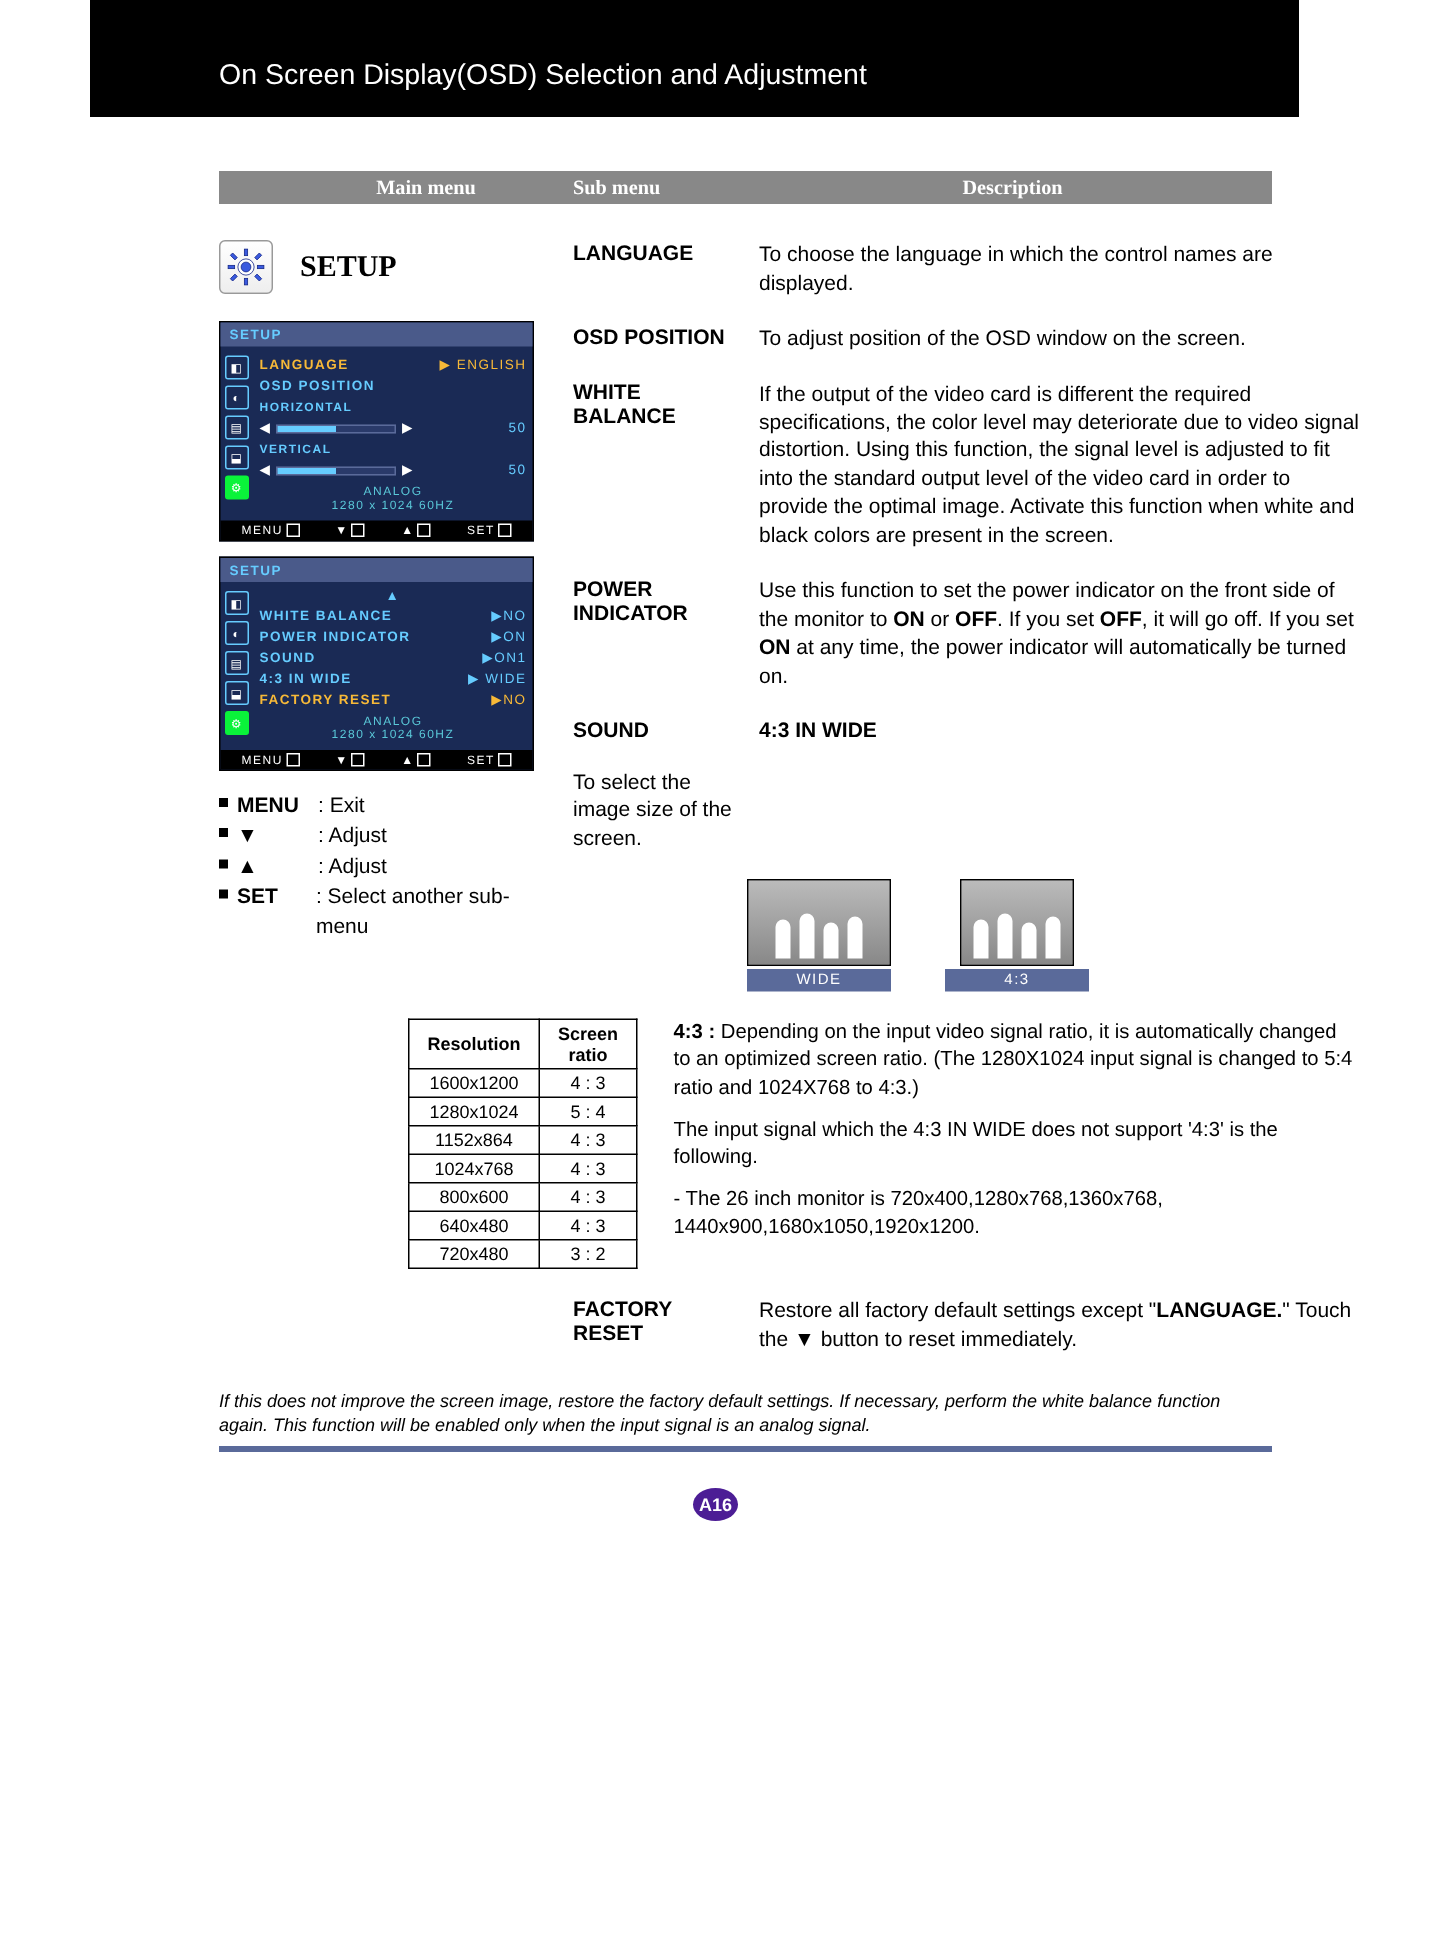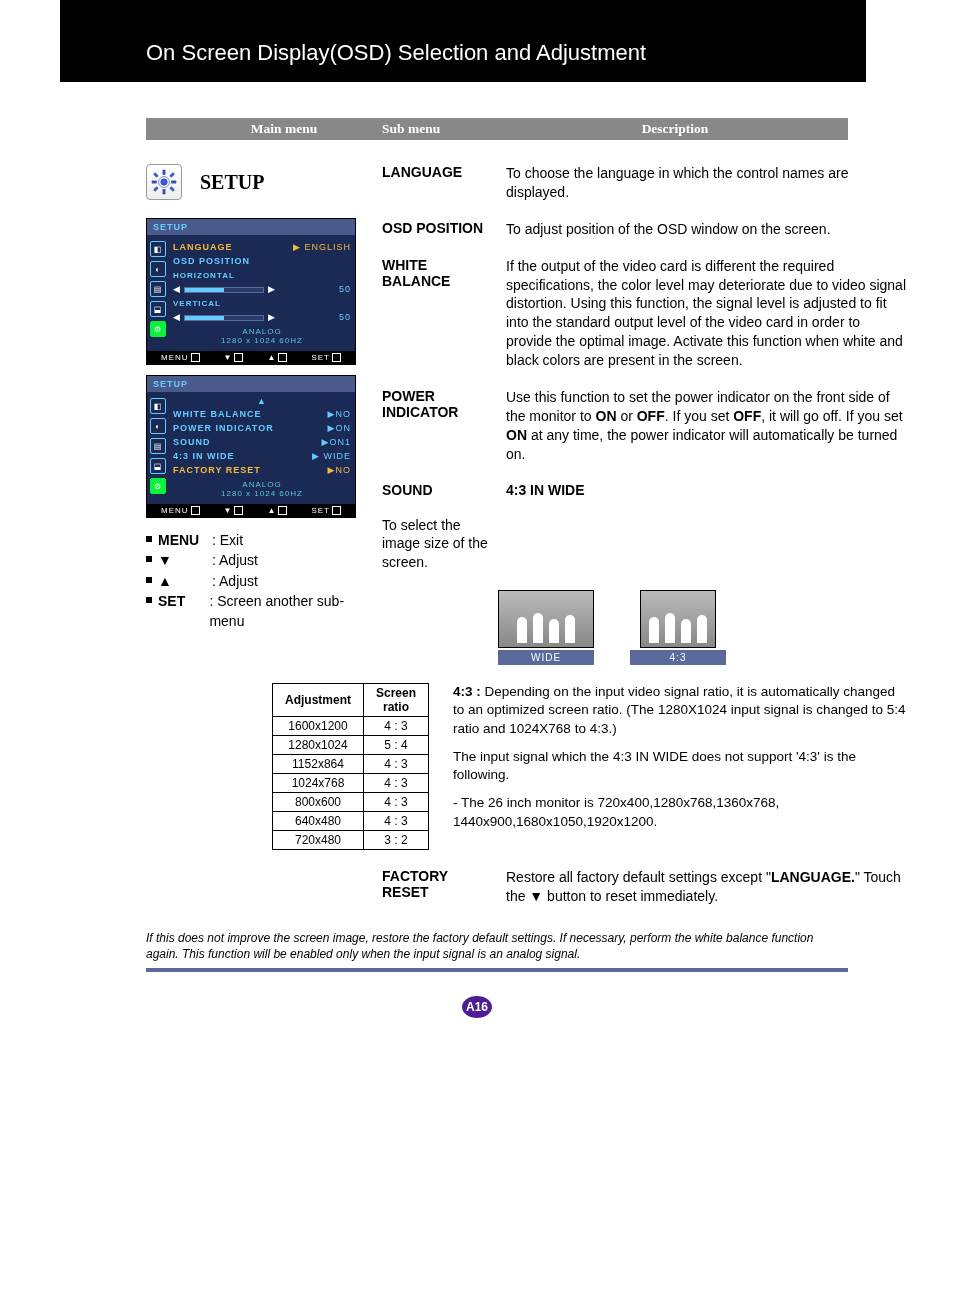--- a/index.html
+++ b/index.html
@@ -12,21 +12,21 @@
     width: 954px;
   }
   .page {
     padding: 0;
   }
   .topbar {
     background: #000;
     color: #fff;
     padding: 40px 0 16px 86px;
     margin: 0 88px 36px 60px;
-    font-size: 22px;
+    font-size: 19px;
   }
   .header-row {
     display: flex;
     background: #888;
     color: #fff;
     font-weight: bold;
     font-family: Georgia, serif;
     margin: 0 106px 24px 146px;
     height: 22px;
     align-items: center;
@@ -315,21 +315,21 @@
             <span>: Adjust</span>
           </div>
         <div>
             <span class="dot"></span>
             <span class="key tri-up"></span>
             <span>: Adjust</span>
           </div>
         <div>
             <span class="dot"></span>
             <span class="key">SET</span>
-            <span>: Screen another sub-menu</span>
+            <span>: Select another sub-menu</span>
           </div>
       </div>
     </div>
 
     <div class="right-cols">
       <div class="right-grid">
         <div class="subm">LANGUAGE</div>
         <div class="desc">To choose the language in which the control names are displayed.</div>
 
         <div class="subm">OSD POSITION</div>
@@ -366,21 +366,21 @@
                 <div class="fig f4"></div>
             </div>
             <div class="aspect-cap">4:3</div>
           </div>
         </div>
 
         <div class="split-row">
           <table class="res-table">
             <thead>
                 <tr>
-              <th>Adjustment</th>
+              <th>Resolution</th>
               <th>Screen ratio</th>
             </tr>
               </thead>
             <tbody id="res-tbody">
                 <tr>
                   <td>1600x1200</td>
                   <td>4 : 3</td>
                 </tr>
                 <tr>
                   <td>1280x1024</td>

